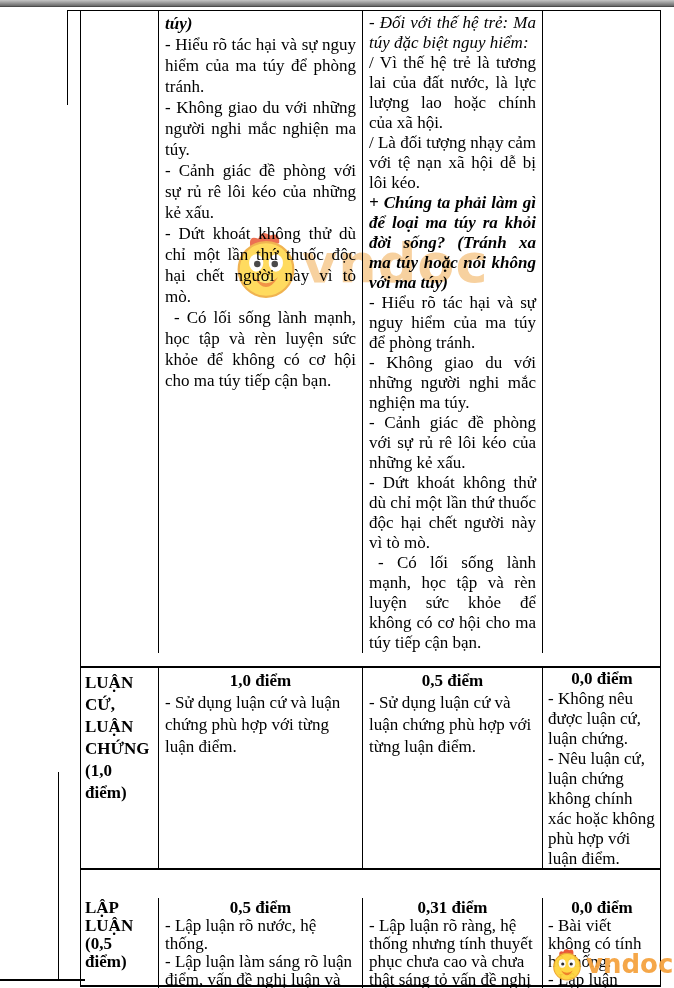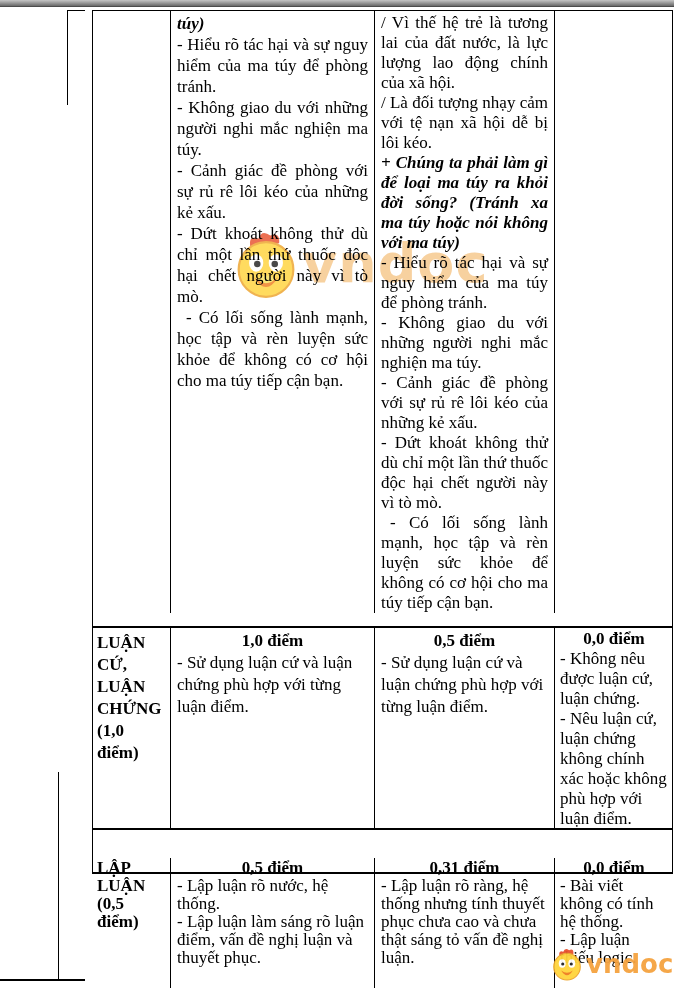--- a/index.html
+++ b/index.html
@@ -27,21 +27,21 @@
     font-size:26px; color:#f5a340; line-height:1;
   }
   
   .seg{ position:absolute; background:#000; z-index:2; }
   .seg-top-v{ left:67px; top:10px; width:1px; height:95px; }
   .seg-top-h{ left:67px; top:10px; width:18px; height:1px; }
   .seg-bot-v{ left:58px; top:772px; width:1px; height:209px; }
   .seg-bot-h{ left:0px;  top:979px; width:85px; height:2px; }
   
   .rubric{
-    position:absolute; left:92px; top:10px; width:581px; height:864px;
+    position:absolute; left:80px; top:10px; width:581px; height:977px;
     border:1px solid #000; border-bottom-width:2px;
     display:flex; flex-direction:column; z-index:2; background:transparent;
   }
   .trow{ display:flex; width:100%; }
   .row1{ height:652px; }
   .row2{ height:202px; border-top:2px solid #000;margin-top:13px; }
   .row3{ flex:1; border-top:2px solid #000; }
   .cell{ height:100%; border-right:1px solid #000; padding:2px 6px 0 6px; overflow:hidden; font-size:17px; }
   .cell:last-child{ border-right:none; }
   .c-label{ width:78px; font-weight:bold; padding:4px 2px 0 4px; line-height:22px; }
@@ -92,21 +92,22 @@
       <div class="cell c-label"></div>
       <div class="cell c1">
         <div class="p j bold-italic">túy)</div>
         <div class="p j">- Hiểu rõ tác hại và sự nguy hiểm của ma túy để phòng tránh.</div>
         <div class="p j">- Không giao du với những người nghi mắc nghiện ma túy.</div>
         <div class="p j">- Cảnh giác đề phòng với sự rủ rê lôi kéo của những kẻ xấu.</div>
         <div class="p j">- Dứt khoát không thử dù chỉ một lần thứ thuốc độc hại chết người này vì tò mò.</div>
         <div class="p j indent">- Có lối sống lành mạnh, học tập và rèn luyện sức khỏe để không có cơ hội cho ma túy tiếp cận bạn.</div>
       </div>
       <div class="cell c2">
-        <div class="p j">/ Vì thế hệ trẻ là tương lai của đất nước, là lực lượng lao động chính của xã hội.</div>
+        <div class="p j italic">- Đối với thế hệ trẻ: Ma túy đặc biệt nguy hiểm:</div>
+        <div class="p j">/ Vì thế hệ trẻ là tương lai của đất nước, là lực lượng lao hoặc chính của xã hội.</div>
         <div class="p j">/ Là đối tượng nhạy cảm với tệ nạn xã hội dễ bị lôi kéo.</div>
         <div class="p j bold-italic">+ Chúng ta phải làm gì để loại ma túy ra khỏi đời sống? (Tránh xa ma túy hoặc nói không với ma túy)</div>
         <div class="p j">- Hiểu rõ tác hại và sự nguy hiểm của ma túy để phòng tránh.</div>
         <div class="p j">- Không giao du với những người nghi mắc nghiện ma túy.</div>
         <div class="p j">- Cảnh giác đề phòng với sự rủ rê lôi kéo của những kẻ xấu.</div>
         <div class="p j">- Dứt khoát không thử dù chỉ một lần thứ thuốc độc hại chết người này vì tò mò.</div>
         <div class="p j indent">- Có lối sống lành mạnh, học tập và rèn luyện sức khỏe để không có cơ hội cho ma túy tiếp cận bạn.</div>
       </div>
       <div class="cell c3"></div>
     </div>

